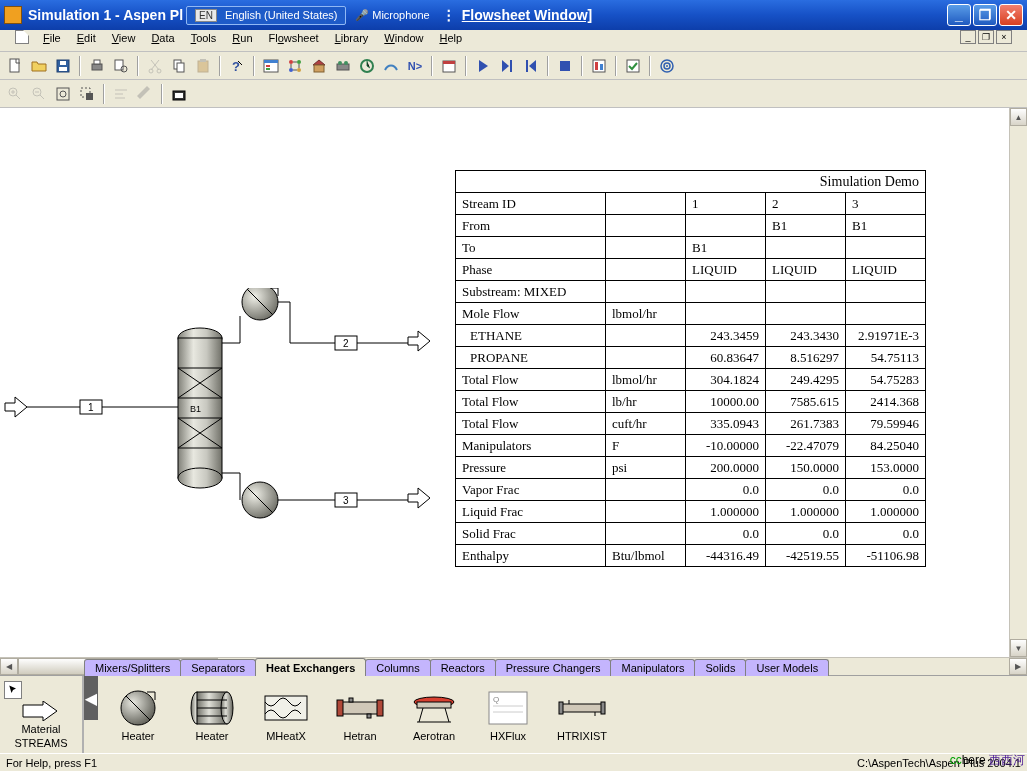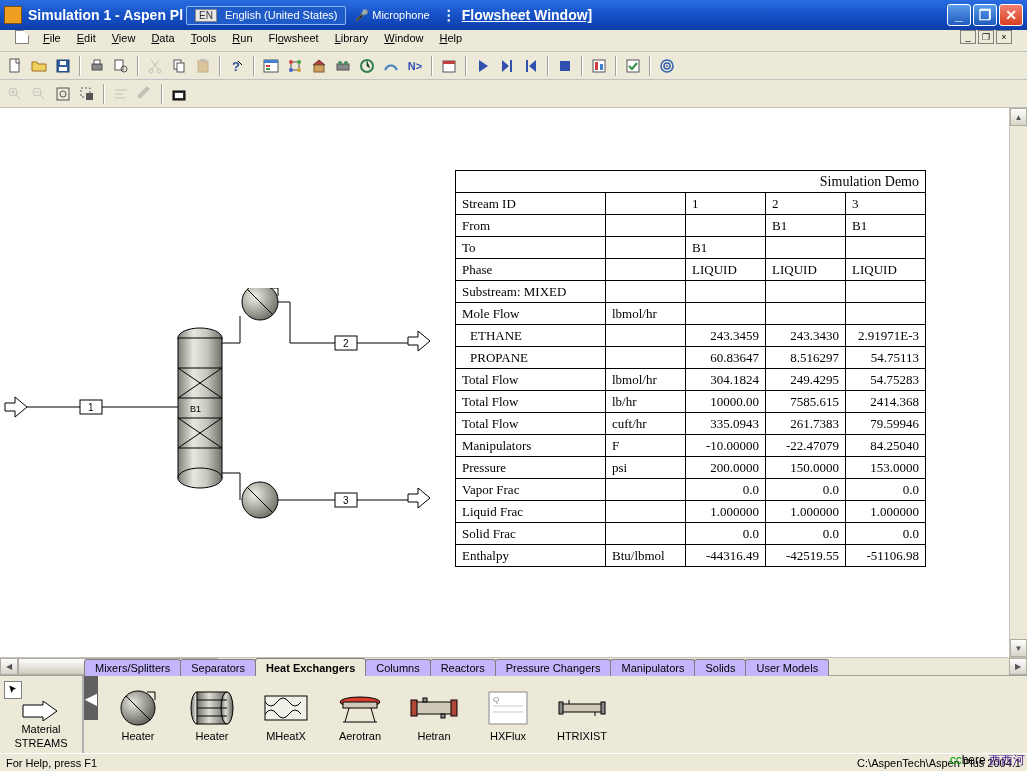--- a/index.html
+++ b/index.html
@@ -931,40 +931,40 @@
             <rect x="4" y="8" width="42" height="24" fill="#f0f0e8" stroke="#000"></rect>
             <path d="M4 14 q6 8 12 0 t12 0 t12 0" fill="none" stroke="#000"></path>
             <path d="M4 26 q6 -8 12 0 t12 0 t12 0" fill="none" stroke="#000"></path>
           </svg>
         </div>
         <div class="pitem-label">MHeatX</div>
       </div>
       <div class="pitem">
         <div class="picon">
           <svg width="50" height="40">
+            <rect x="6" y="14" width="38" height="12" fill="#d0c8b8" stroke="#000"></rect>
+            <rect x="2" y="12" width="6" height="16" fill="#b04838" stroke="#000"></rect>
+            <rect x="42" y="12" width="6" height="16" fill="#b04838" stroke="#000"></rect>
+            <rect x="14" y="10" width="4" height="4" fill="#888" stroke="#000"></rect>
+            <rect x="32" y="26" width="4" height="4" fill="#888" stroke="#000"></rect>
+          </svg>
+        </div>
+        <div class="pitem-label">Hetran</div>
+      </div>
+      <div class="pitem">
+        <div class="picon">
+          <svg width="50" height="40">
             <ellipse cx="25" cy="14" rx="20" ry="5" fill="#d84030" stroke="#000"></ellipse>
             <rect x="8" y="14" width="34" height="6" fill="#d0c8b8" stroke="#000"></rect>
             <line x1="14" y1="20" x2="10" y2="34" stroke="#000"></line>
             <line x1="36" y1="20" x2="40" y2="34" stroke="#000"></line>
             <line x1="8" y1="34" x2="42" y2="34" stroke="#000"></line>
           </svg>
         </div>
         <div class="pitem-label">Aerotran</div>
-      </div>
-      <div class="pitem">
-        <div class="picon">
-          <svg width="50" height="40">
-            <rect x="6" y="14" width="38" height="12" fill="#d0c8b8" stroke="#000"></rect>
-            <rect x="2" y="12" width="6" height="16" fill="#b04838" stroke="#000"></rect>
-            <rect x="42" y="12" width="6" height="16" fill="#b04838" stroke="#000"></rect>
-            <rect x="14" y="10" width="4" height="4" fill="#888" stroke="#000"></rect>
-            <rect x="32" y="26" width="4" height="4" fill="#888" stroke="#000"></rect>
-          </svg>
-        </div>
-        <div class="pitem-label">Hetran</div>
       </div>
       <div class="pitem">
         <div class="picon">
           <svg width="50" height="40">
             <rect x="6" y="4" width="38" height="32" fill="#fff" stroke="#888"></rect>
             <text x="10" y="14" font-size="8" fill="#888">Q</text>
             <line x1="10" y1="18" x2="40" y2="18" stroke="#ccc"></line>
             <line x1="10" y1="24" x2="40" y2="24" stroke="#ccc"></line>
           </svg>
         </div>

